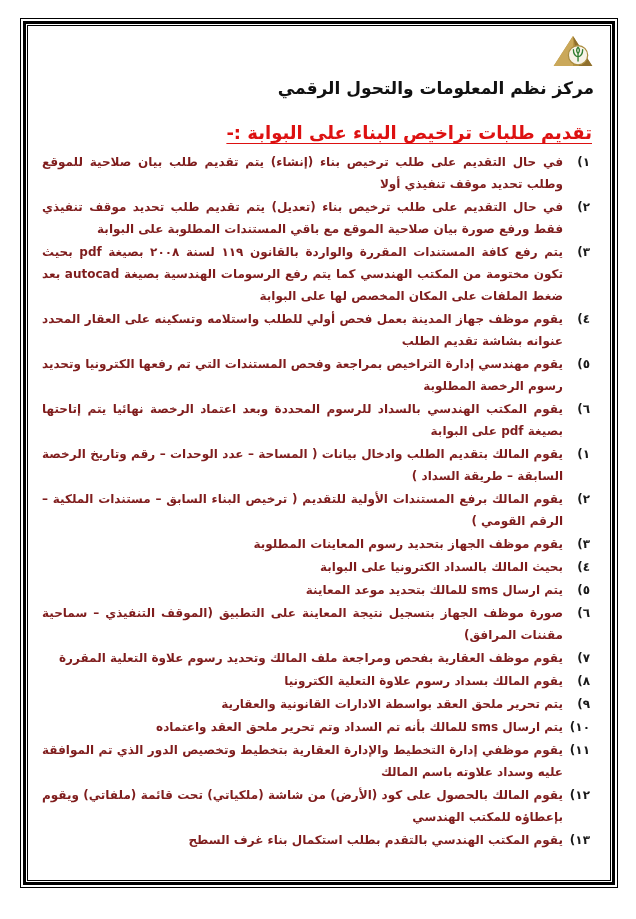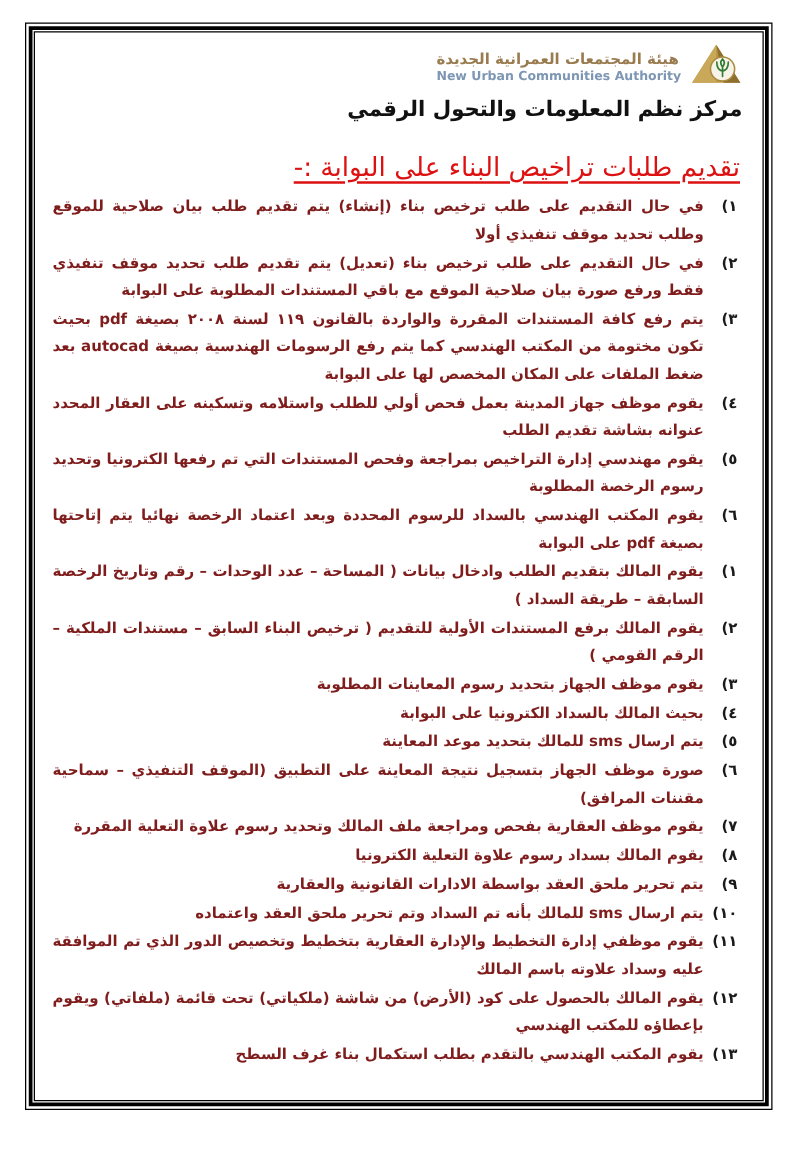--- a/index.html
+++ b/index.html
@@ -23,21 +23,21 @@
   }
   
   .hdr{display:flex;flex-direction:column;align-items:flex-start;}
   .hdr-top{display:flex;align-items:center;gap:7px;}
   .hdr-names{text-align:left;display:flex;flex-direction:column;align-items:flex-end;}
   .ar-name{color:var(--header_brown,#9a7b4f);font-weight:bold;font-size:12px;line-height:16px;}
   .en-name{color:var(--header_blue,#7d96b4);font-size:10px;line-height:13px;font-weight:bold;direction:ltr;}
   .dept{color:#111;font-weight:bold;font-size:17px;margin-top:6px;}
   
   .s-title{
-    color:var(--accent_red,#dd1111);font-weight:normal;font-size:21px;
+    color:var(--accent_red,#dd1111);font-weight:bold;font-size:18px;
     text-decoration:underline;text-underline-offset:4px;
     margin:14px 2px 8px 0;display:inline-block;
   }
   .s1-title-wrap{margin-top:10px;}
   .s2-title-wrap{margin-top:10px;}
   
   .items{margin:0 4px 0 0;}
   .item{display:flex;align-items:flex-start;margin-bottom:1px;}
   .num{
     flex:0 0 27px;font-weight:bold;font-size:12px;color:#1a1a1a;
@@ -60,24 +60,20 @@
       <div class="hdr-top">
         <span class="logo">
           <svg viewBox="0 0 50 40" width="42" height="34" aria-hidden="true">
             <polygon points="2,38 25,2 48,38" fill="#b99542"></polygon>
             <polygon points="25,2 32,38 48,38" fill="#8f6f2d"></polygon>
             <polygon points="2,38 25,2 25,38" fill="#caa85a"></polygon>
             <circle cx="31" cy="25" r="11.5" fill="#f7f3e8" stroke="#a98c3f" stroke-width="1.5"></circle>
             <path d="M31 32 V23 M31 27 C27 26 25.5 22 25.5 18.5 M31 27 C35 26 36.5 22 36.5 18.5 M31 23 C29 20.5 29 17.5 31 15.5 C33 17.5 33 20.5 31 23" stroke="#2f7d32" stroke-width="1.6" fill="none" stroke-linecap="round"></path>
           </svg>
         </span>
-        <div class="hdr-names">
-          <div class="ar-name">هيئة المجتمعات العمرانية الجديدة</div>
-          <div class="en-name">New Urban Communities Authority</div>
-        </div>
       </div>
       <div class="dept">مركز نظم المعلومات والتحول الرقمي</div>
     </div>
 
     <div class="s1-title-wrap">
       <span class="s-title">تقديم طلبات تراخيص البناء على البوابة :-</span>
     </div>
     <div class="items">
       <div class="item">
         <span class="num">١)</span>

